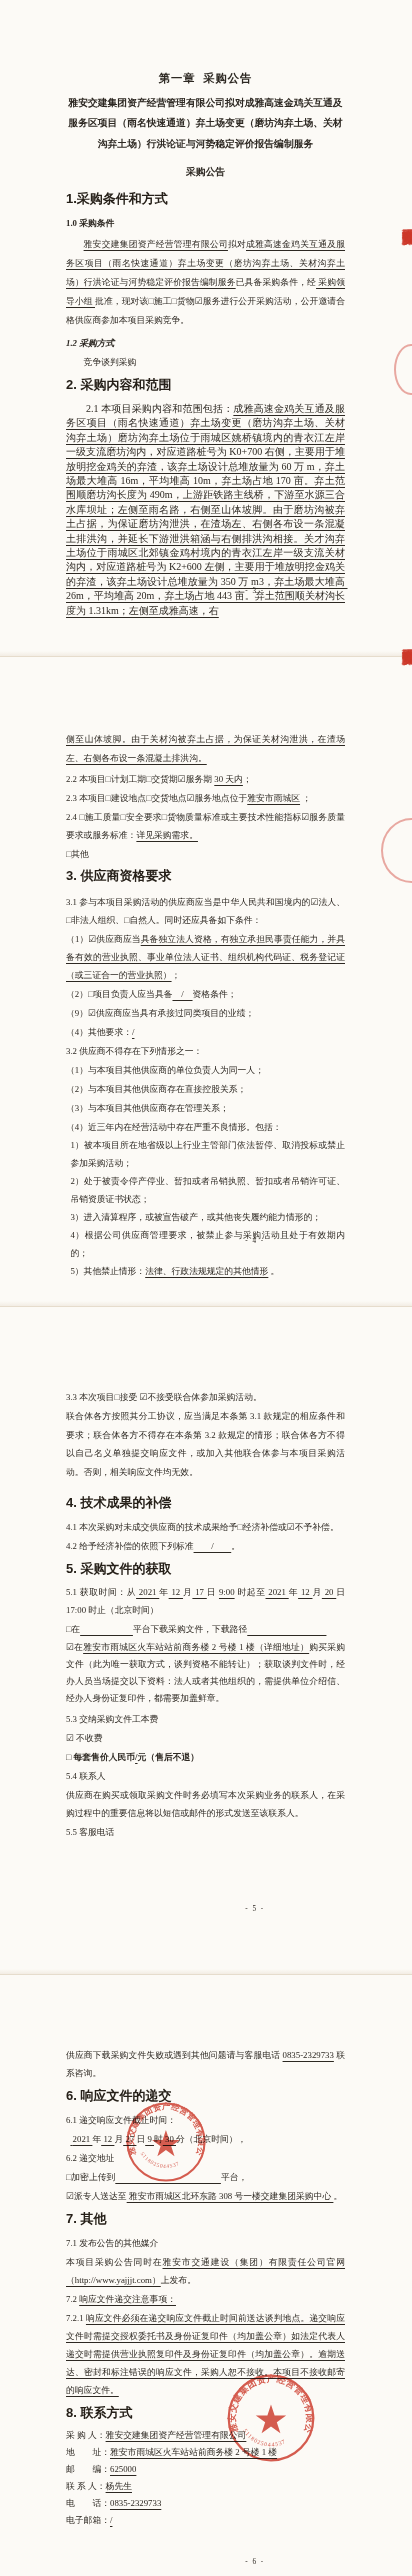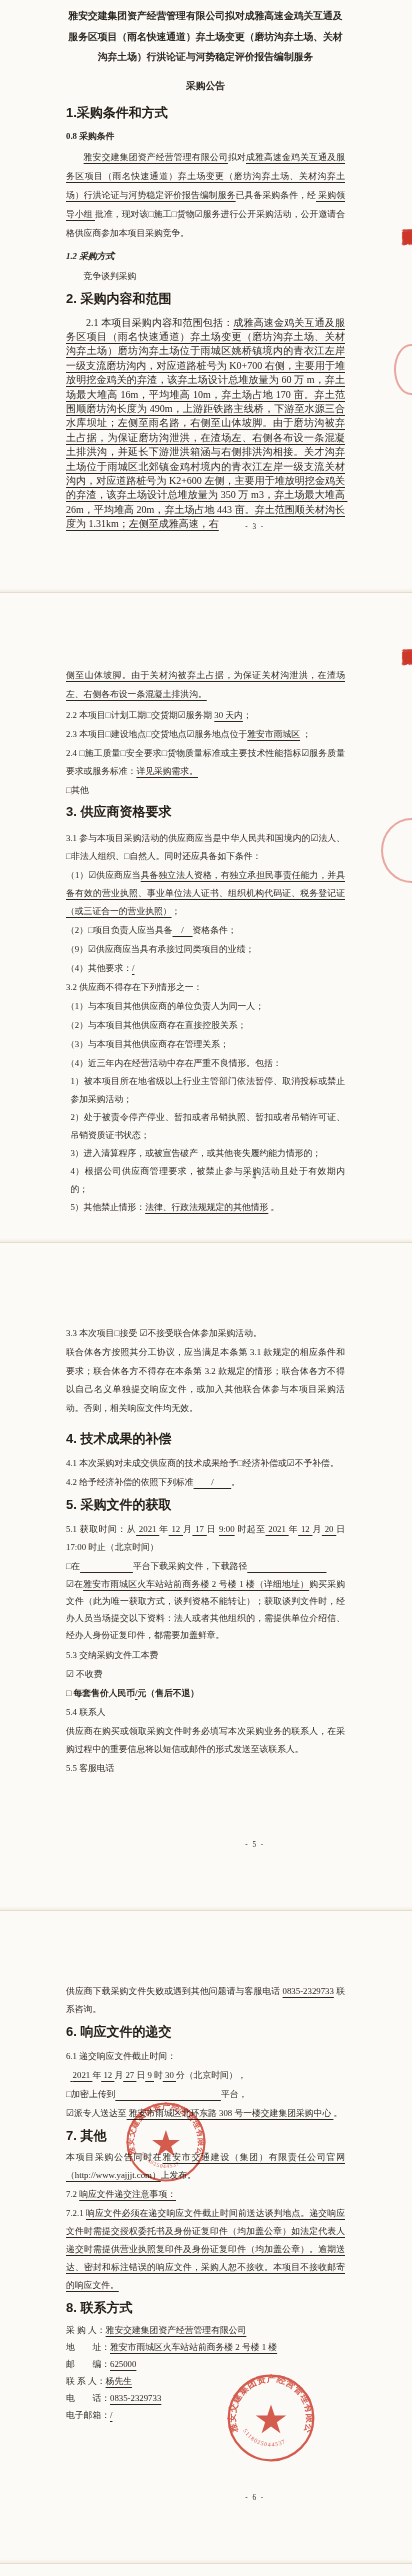--- a/index.html
+++ b/index.html
@@ -46,24 +46,25 @@
     pointer-events:none;
   }
 </style>
 </head>
 <body>
 
 <div id="doc">
 
   <div id="pages">
       <div class="page" style="height: 587px;">
+        <div class="blk chapter" style="margin-top: 70px;"><span>第一章  采购公告</span></div>
         <div class="blk title" style="margin-top: 6.2px;"><span>雅安交建集团资产经营管理有限公司拟对成雅高速金鸡关互通及服务区项目（雨名快速通道）弃土场变更（磨坊沟弃土场、关材沟弃土场）行洪论证与河势稳定评价报告编制服务</span></div>
         <div class="blk titletail" style="margin-top: 8px;"><span>采购公告</span></div>
         <div class="blk h2" style="margin-top: 5.2px;"><span>1.采购条件和方式</span></div>
-        <div class="blk h3" style="margin-top: 4.1px;"><span>0.8 采购条件</span></div>
+        <div class="blk h3" style="margin-top: 4.1px;"><span>1.0 采购条件</span></div>
         <div class="blk p ind" style="margin-top: 2.1px; line-height: 19px;"><span class="u">雅安交建集团资产经营管理有限公司</span><span>拟对</span><span class="u">成雅高速金鸡关互通及服务区项目（雨名快速通道）弃土场变更（磨坊沟弃土场、关材沟弃土场）行洪论证与河势稳定评价报告编制服务</span><span>已具备采购条件，经</span><span class="u"> 采购领导小组 </span><span>批准，现对该□施工□货物☑服务进行公开采购活动，公开邀请合格供应商参加本项目采购竞争。</span></div>
         <div class="blk h3" style="margin-top: 4.1px; font-style: italic;"><span>1.2 采购方式</span></div>
         <div class="blk p" style="margin-top: 1px; padding-left: 2em;"><span>竞争谈判采购</span></div>
         <div class="blk h2" style="margin-top: 3.1px;"><span>2. 采购内容和范围</span></div>
         <div class="blk pt ind" style="margin-top: 6.2px;"><span>2.1 本项目采购内容和范围包括：</span><span class="u">成雅高速金鸡关互通及服务区项目（雨名快速通道）弃土场变更（磨坊沟弃土场、关材沟弃土场）磨坊沟弃土场位于雨城区姚桥镇境内的青衣江左岸一级支流磨坊沟内，对应道路桩号为 K0+700 右侧，主要用于堆放明挖金鸡关的弃渣，该弃土场设计总堆放量为 60 万 m，弃土场最大堆高 16m，平均堆高 10m，弃土场占地 170 亩。弃土范围顺磨坊沟长度为 490m，上游距铁路主线桥，下游至水源三合水库坝址；左侧至雨名路，右侧至山体坡脚。由于磨坊沟被弃土占据，为保证磨坊沟泄洪，在渣场左、右侧各布设一条混凝土排洪沟，并延长下游泄洪箱涵与右侧排洪沟相接。关才沟弃土场位于雨城区北郊镇金鸡村境内的青衣江左岸一级支流关材沟内，对应道路桩号为 K2+600 左侧，主要用于堆放明挖金鸡关的弃渣，该弃土场设计总堆放量为 350 万 m3，弃土场最大堆高 26m，平均堆高 20m，弃土场占地 443 亩。弃土范围顺关材沟长度为 1.31km；左侧至成雅高速，右</span></div>
         <div class="blk pn"><span>- 3 -</span></div>
       </div>
       <div class="page" style="height: 577px;">
         <div class="blk p u-all" style="margin-top: 73px; line-height: 19px;"><span>侧至山体坡脚。由于关材沟被弃土占据，为保证关材沟泄洪，在渣场左、右侧各布设一条混凝土排洪沟。</span></div>
         <div class="blk p" style="margin-top: 2.1px;"><span>2.2 本项目□计划工期□交货期☑服务期 </span><span class="u">30 天内</span><span>；</span></div>
@@ -104,23 +105,25 @@
         <div class="blk p" style="margin-top: 1px;"><span>5.4 联系人</span></div>
         <div class="blk p" style="margin-top: 1px;"><span>供应商在购买或领取采购文件时务必填写本次采购业务的联系人，在采购过程中的重要信息将以短信或邮件的形式发送至该联系人。</span></div>
         <div class="blk p" style="margin-top: 1px;"><span>5.5 客服电话</span></div>
         <div class="blk pn"><span>- 5 -</span></div>
       </div>
       <div class="page" style="height: 582px;">
         <div class="blk p" style="margin-top: 71px;"><span>供应商下载采购文件失败或遇到其他问题请与客服电话 </span><span class="u">0835-2329733</span><span> 联系咨询。</span></div>
         <div class="blk h2" style="margin-top: 3.1px;"><span>6. 响应文件的递交</span></div>
         <div class="blk p" style="margin-top: 4.1px;"><span>6.1 递交响应文件截止时间：</span></div>
         <div class="blk p" style="margin-top: 1px; padding-left: 0.5em;"><span class="u"> 2021 </span><span>年</span><span class="u"> 12 </span><span>月</span><span class="u"> 27 </span><span>日</span><span class="u"> 9 </span><span>时</span><span class="u"> 30 </span><span>分（北京时间），</span></div>
+        <div class="blk p" style="margin-top: 1px;"><span>6.2 递交地址</span></div>
         <div class="blk p" style="margin-top: 1px;"><span>□加密上传到</span><span class="u">　　　　　　　　　　　　</span><span>平台，</span></div>
         <div class="blk p" style="margin-top: 1px;"><span>☑派专人送达至</span><span class="u"> 雅安市雨城区北环东路 308 号一楼交建集团采购中心 </span><span>。</span></div>
         <div class="blk h2" style="margin-top: 3.1px;"><span>7. 其他</span></div>
+        <div class="blk p" style="margin-top: 4.1px;"><span>7.1 发布公告的其他媒介</span></div>
         <div class="blk p" style="margin-top: 1px;"><span>本项目采购公告同时在</span><span class="u">雅安市交通建设（集团）有限责任公司官网（http://www.yajjjt.com）</span><span>上发布。</span></div>
         <div class="blk p" style="margin-top: 1px;"><span>7.2 </span><span class="u">响应文件递交注意事项：</span></div>
         <div class="blk p" style="margin-top: 1px;"><span>7.2.1 </span><span class="u">响应文件必须在递交响应文件截止时间前送达谈判地点。递交响应文件时需提交授权委托书及身份证复印件（均加盖公章）如法定代表人递交时需提供营业执照复印件及身份证复印件（均加盖公章）。逾期送达、密封和标注错误的响应文件，采购人恕不接收。本项目不接收邮寄的响应文件。</span></div>
         <div class="blk h2" style="margin-top: 3.1px;"><span>8. 联系方式</span></div>
         <div class="blk p" style="margin-top: 4.1px; line-height: 17px;"><span>采 购 人：</span><span class="u">雅安交建集团资产经营管理有限公司</span></div>
         <div class="blk p" style="margin-top: 0px; line-height: 17px;"><span>地　　址：</span><span class="u">雅安市雨城区火车站站前商务楼 2 号楼 1 楼</span></div>
         <div class="blk p" style="margin-top: 0px; line-height: 17px;"><span>邮　　编：</span><span class="u">625000</span></div>
         <div class="blk p" style="margin-top: 0px; line-height: 17px;"><span>联 系 人：</span><span class="u">杨先生</span></div>
         <div class="blk p" style="margin-top: 0px; line-height: 17px;"><span>电　　话：</span><span class="u">0835-2329733</span></div>
         <div class="blk p" style="margin-top: 0px; line-height: 17px;"><span>电子邮箱：</span><span class="u">/</span></div>

